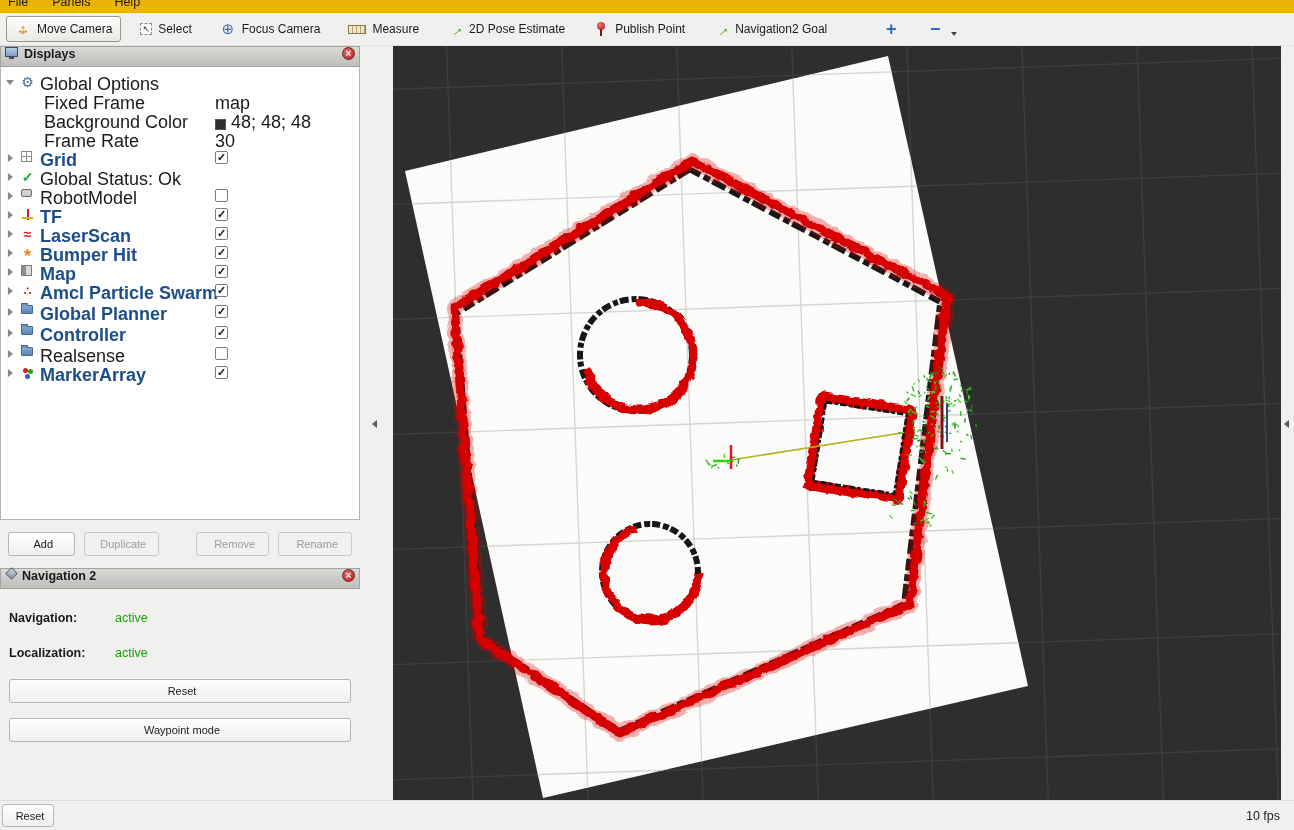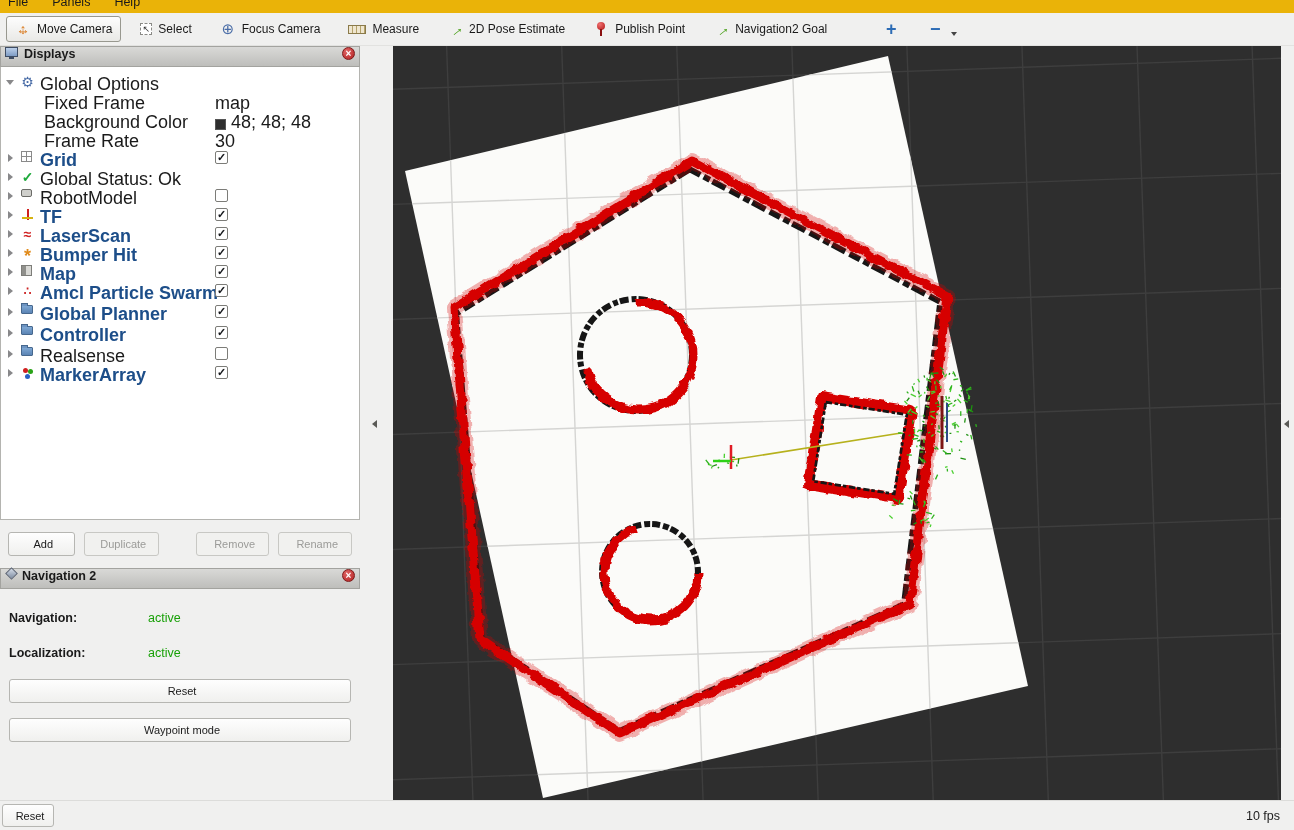--- a/index.html
+++ b/index.html
@@ -118,21 +118,21 @@
          font-family:"Liberation Sans",sans-serif; font-size:11px; color:#1a1a1a; height:24px;padding-left:10px; }
   .btn.disabled { color:#9b9b98; background:#f1f1ef; border-color:#c8c8c4; }
   .btn-row { display:flex; gap:9px; padding:12px 8px 0 8px; }
   .btn-row .btn:nth-child(1){ width:74px; }
   .btn-row .btn:nth-child(2){ width:84px; }
   .btn-row .btn:nth-child(3){ width:82px;margin-left:28px; }
   .btn-row .btn:nth-child(4){ width:82px; }
 
   .nav-header { margin-top:12px; }
   .nav-body { padding:22px 9px 0 9px; font-size:12.5px; }
-  .status-row { display:flex; height:17px;gap:33px; }
+  .status-row { display:flex; height:17px; }
   .status-row + .status-row { margin-top:18px; }
   .status-label { font-weight:bold; width:106px; }
   .status-value { color:#18a007; }
   .nav-buttons { margin-top:16px; }
   .nav-btn { display:block; width:100%; }
   .nav-btn + .nav-btn { margin-top:15px; }
 
   
   .viewport { flex:1; position:relative; background:#2e2e2e; min-width:0; }
   .viewport svg { position:absolute; inset:0; width:100%; height:100%; display:block; }

